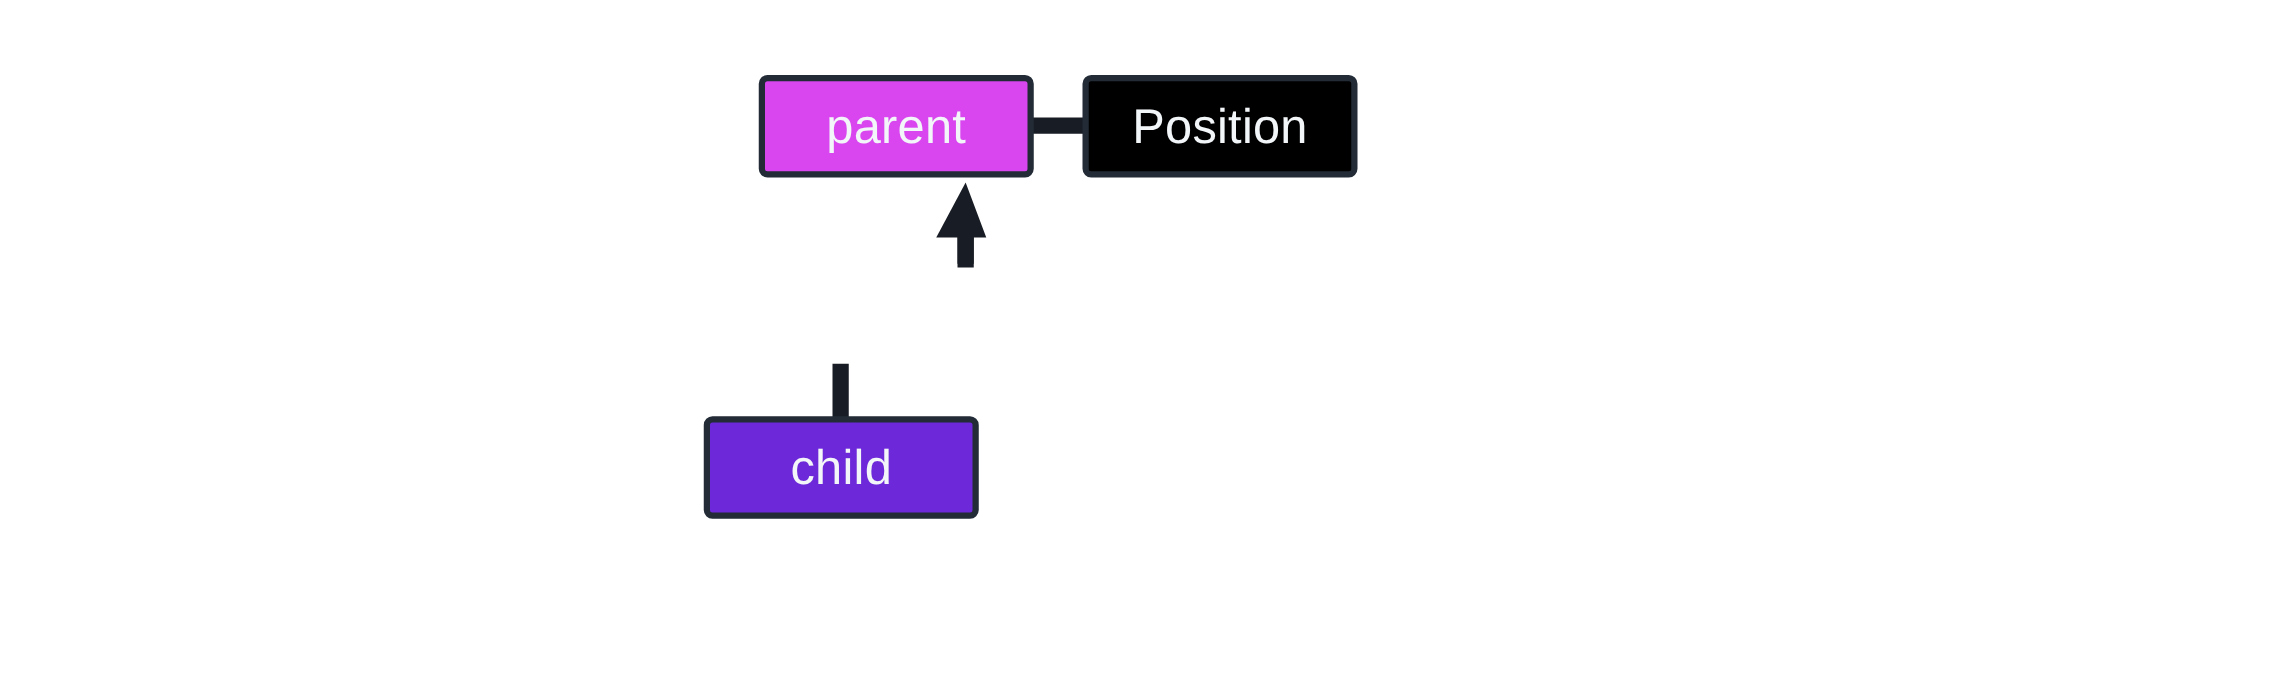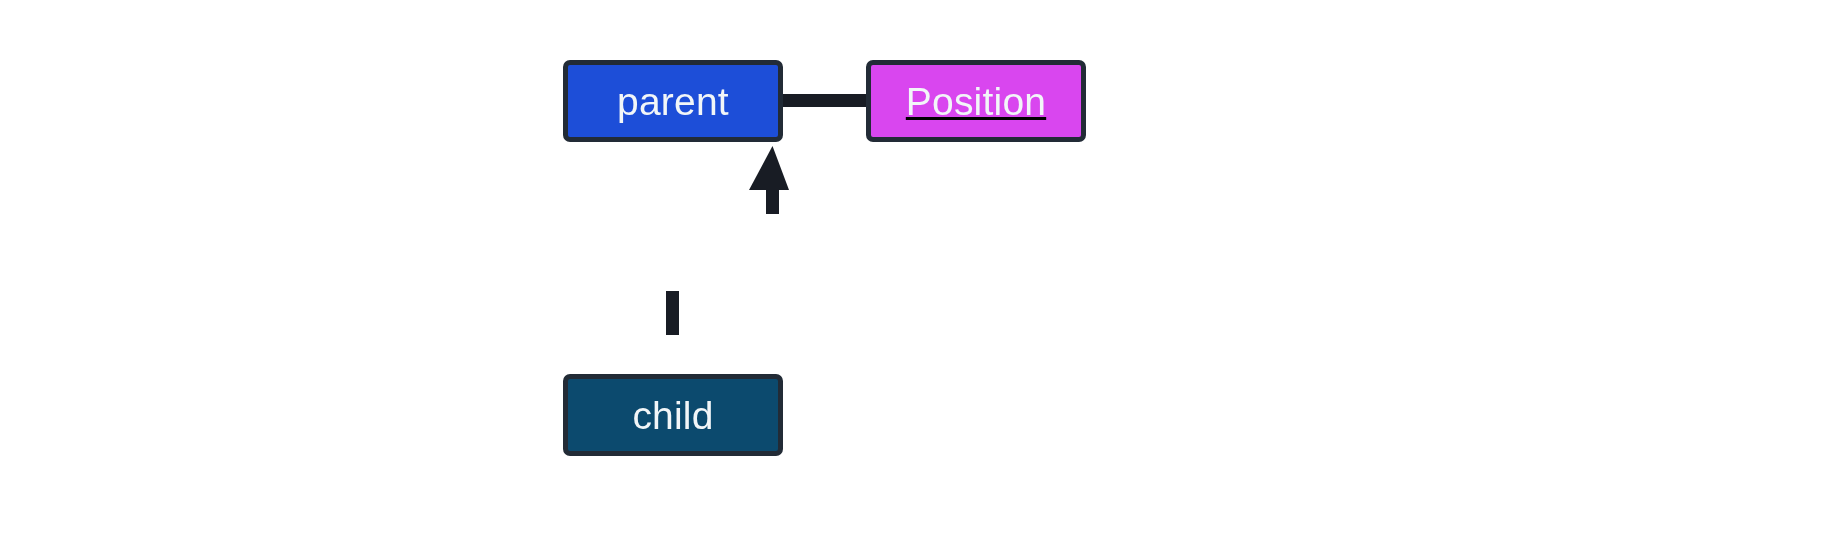--- a/index.html
+++ b/index.html
@@ -69,26 +69,26 @@
       <rect x="766" y="186" width="13" height="28" fill="#181c24"></rect>
       <polygon points="749,190 789,190 772.5,146" fill="#181c24"></polygon>
       <rect x="766" y="186" width="13" height="25" fill="#181c24"></rect>
     </g>
 
     <g>
       <rect x="666" y="291" width="13" height="44" fill="#181c24"></rect>
     </g>
   </svg>
 
-  <div class="node entity" id="node-parent" style="background: #1d4ed8; border-color: rgb(34, 43, 54);">
+  <div class="node entity" id="node-parent" style="background: #d946ef; border-color: rgb(34, 43, 54); margin-left: 44px;">
     <span class="node-label" style="color: rgb(242, 246, 248);">parent</span>
   </div>
 
-  <div class="node relation" id="node-position" style="background: #d946ef; border-color: rgb(34, 43, 54); text-decoration: underline;">
+  <div class="node relation" id="node-position" style="background: #000000; border-color: rgb(34, 43, 54);">
     <span class="node-label" style="color: rgb(242, 246, 248);">Position</span>
   </div>
 
 
-  <div class="node entity" id="node-child" style="background: #0c4a6e; border-color: rgb(34, 43, 54); margin-top: 41px;">
+  <div class="node entity" id="node-child" style="background: #6d28d9; border-color: rgb(34, 43, 54);">
     <span class="node-label" style="color: rgb(242, 246, 248);">child</span>
   </div>
 
 </div>
 
 </body></html>

